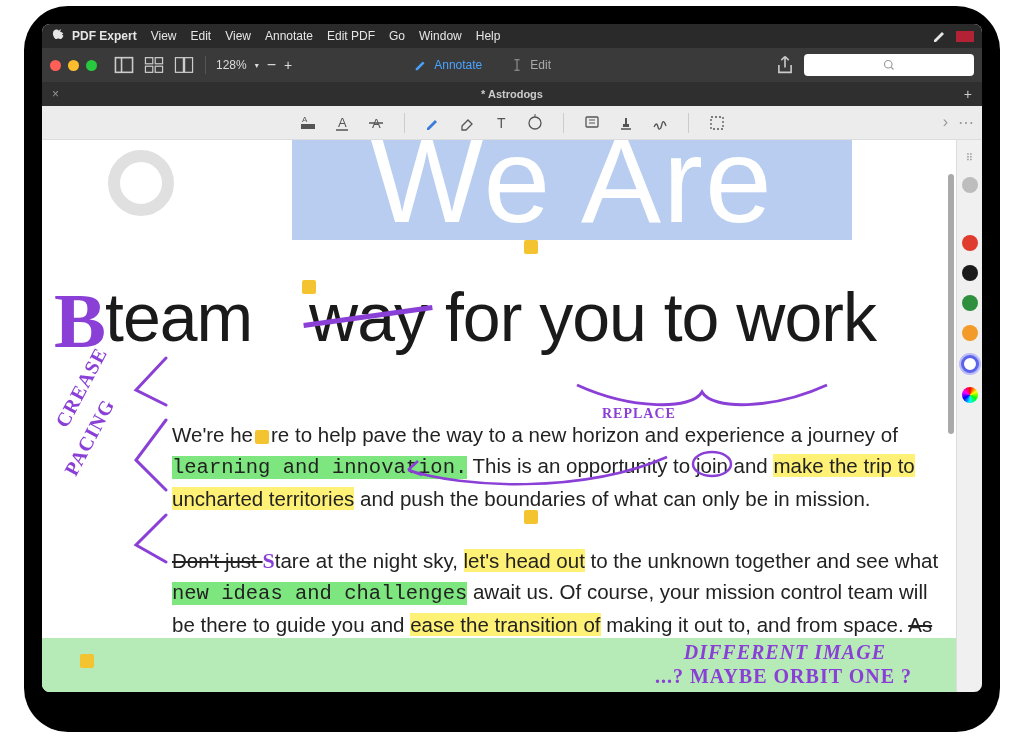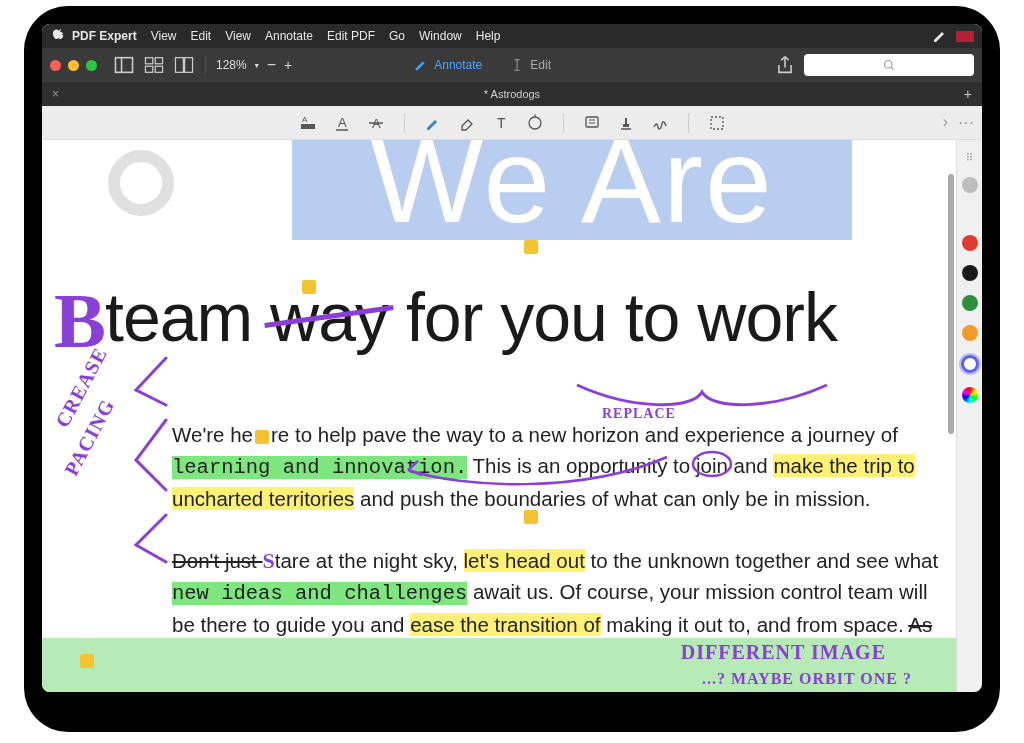--- a/index.html
+++ b/index.html
@@ -66,21 +66,21 @@
   }
   
   .tabbar {
     background: #2f2f2f;
     height: 24px;
     display:flex; align-items:center;
     color:#ccc; font-size:11px;
     position:relative;
   }
   .tab-close { position:absolute; left:10px; color:#999; font-size:12px;}
-  .tab-title { margin:0 auto; }
+  .tab-title { margin:0 auto;font-weight:bold; }
   .tab-add { position:absolute; right:10px; color:#ccc; font-size:14px; }
   
   .anno-bar {
     background:#ececec;
     height:34px;
     display:flex; align-items:center; justify-content:center;
     gap: 18px;
     border-bottom:1px solid #ddd;
     color:#555;
   }
@@ -126,21 +126,21 @@
     color:#1a1a1a;
     white-space:nowrap;
     letter-spacing:-1px;
     padding-left: 12px;
   }
   .headline .big-b {
     color:#8a3fd6; font-weight:700; font-size:78px;
     display:inline-block; transform:translateY(6px);
     font-family: "Comic Sans MS", cursive;
   }
-  .strike-way { position:relative; display:inline-block;}
+  .strike-way { position:relative; display:inline-block;margin-left:39px;}
   .strike-way::after {
     content:""; position:absolute; left:-6px; right:-6px; top:46%;
     height:5px; background:#8a3fd6; transform:rotate(-8deg);
   }
   .subhead {
     position:absolute; left:122px; top:220px;
     font-size:20.5px; color:#222;
   }
   .body-text {
     position:absolute; left:130px; top:280px; right: 16px;
@@ -381,22 +381,22 @@
             </svg>
         <span class="note-icon" style="position:absolute;left:350px;top:90px;"></span>
         <p style="margin-top:30px;">
           <span class="strike">Don't just </span><span class="edit-letter">S</span><span>tare at the night sky, </span><span class="hl-y">let's head out</span><span> to the unknown together and see what </span><span class="hl-g">new ideas and challenges</span><span> await us. Of course, your mission control team will be there to guide you and </span><span class="hl-y">ease the transition of</span><span> making it out to, and from space. </span><span class="strike">As well</span><span class="edit-letter"> B</span><span>eing your daily check-in during your life on the station.</span>
         </p>
       </div>
 
       <div class="green-strip">
         <span class="note-icon" style="position:absolute;left:36px;top:16px;"></span>
       </div>
-      <div class="hand-annot" style="right:70px; bottom:28px; font-size:20px;">DIFFERENT  IMAGE</div>
-      <div class="hand-annot" style="right:44px; bottom:4px; font-size:16px;">...?  MAYBE ORBIT ONE ?</div>
+      <div class="hand-annot" style="right:70px; bottom:28px; font-size:20px;font-style:italic;">DIFFERENT  IMAGE</div>
+      <div class="hand-annot" style="right:44px; bottom:4px; font-size:20px;">...?  MAYBE ORBIT ONE ?</div>
 
     </div>
 
     <div class="scrollbar"></div>
 
     <div class="right-rail">
       <span style="color:#999;font-size:10px;">⠿</span>
       <div class="swatch" style="background:#bdbdbd"></div>
       <div style="height:14px;"></div>
       <div class="swatch" style="background:#e03b2f"></div>

